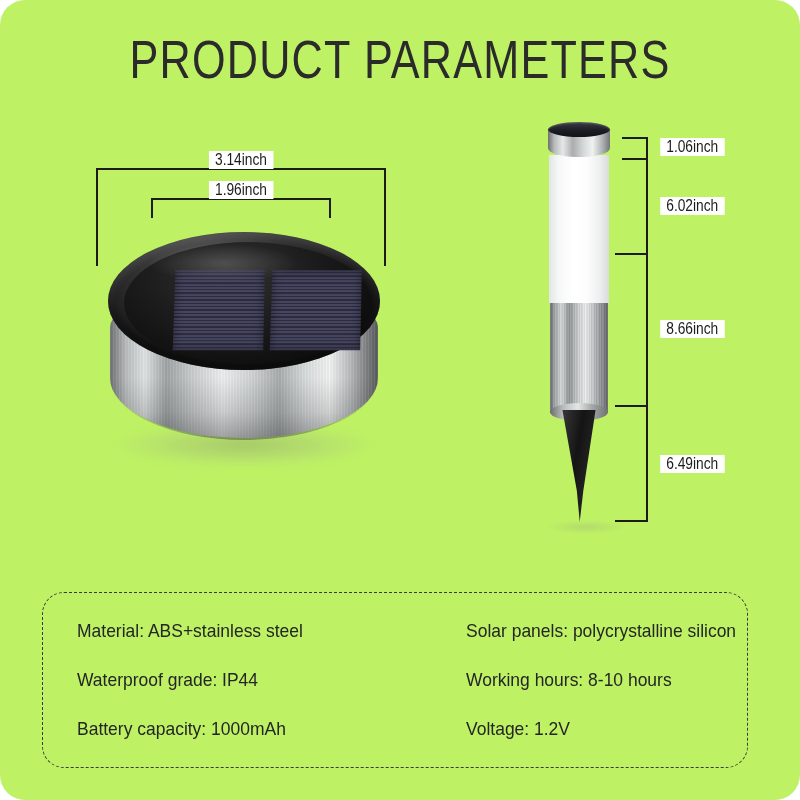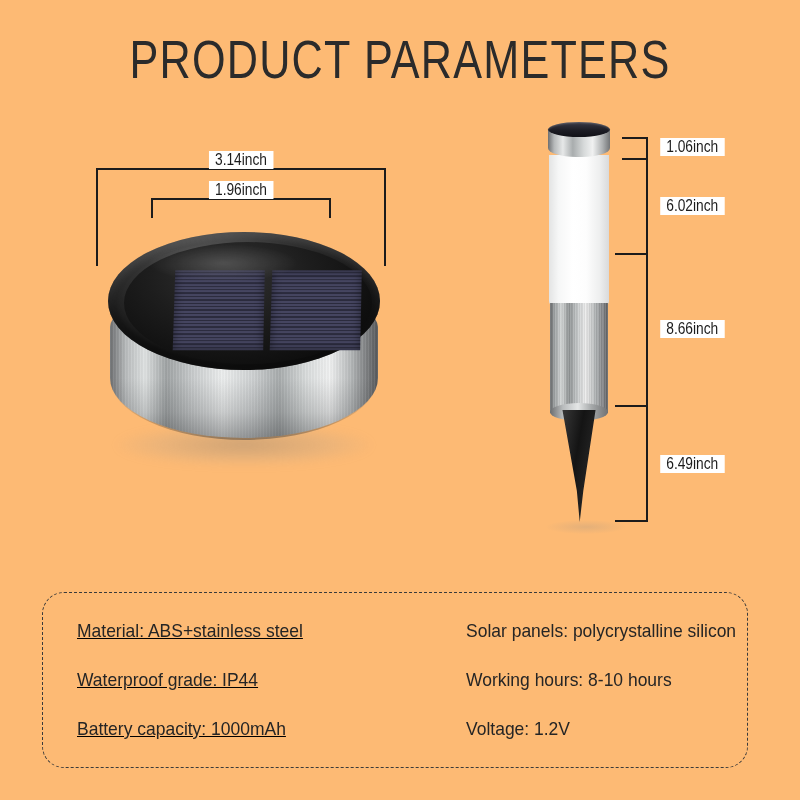--- a/index.html
+++ b/index.html
@@ -10,21 +10,22 @@
     height: 800px;
     background: #ffffff;
     font-family: "Liberation Sans", sans-serif;
     overflow: hidden;
   }
 
   #page {
     position: relative;
     width: 800px;
     height: 800px;
-    background: #fdba74;
+    background: #bef264;
+    border-radius: 25px;
   }
 
   
   #title {
     position: absolute;
     left: 0;
     top: 28px;
     width: 800px;
     text-align: center;
     font-family: "Liberation Sans Narrow", "Liberation Sans", sans-serif;
@@ -301,21 +302,21 @@
   }
   .spec-col {
     position: absolute;
     top: 0;
     height: 100%;
     display: flex;
     flex-direction: column;
     justify-content: center;
     gap: 27px;
   }
-  #spec-col-left  { left: 34px; text-decoration: underline;  }
+  #spec-col-left  { left: 34px;  }
   #spec-col-right { left: 378px; margin-left: 45px; }
   .spec-item {
     font-family: "Liberation Sans Narrow", "Liberation Sans", sans-serif;
     font-size: 19px;
     color: #252525;
     white-space: nowrap;
     transform: scaleX(0.92);
     transform-origin: left center;
   }
 </style>

